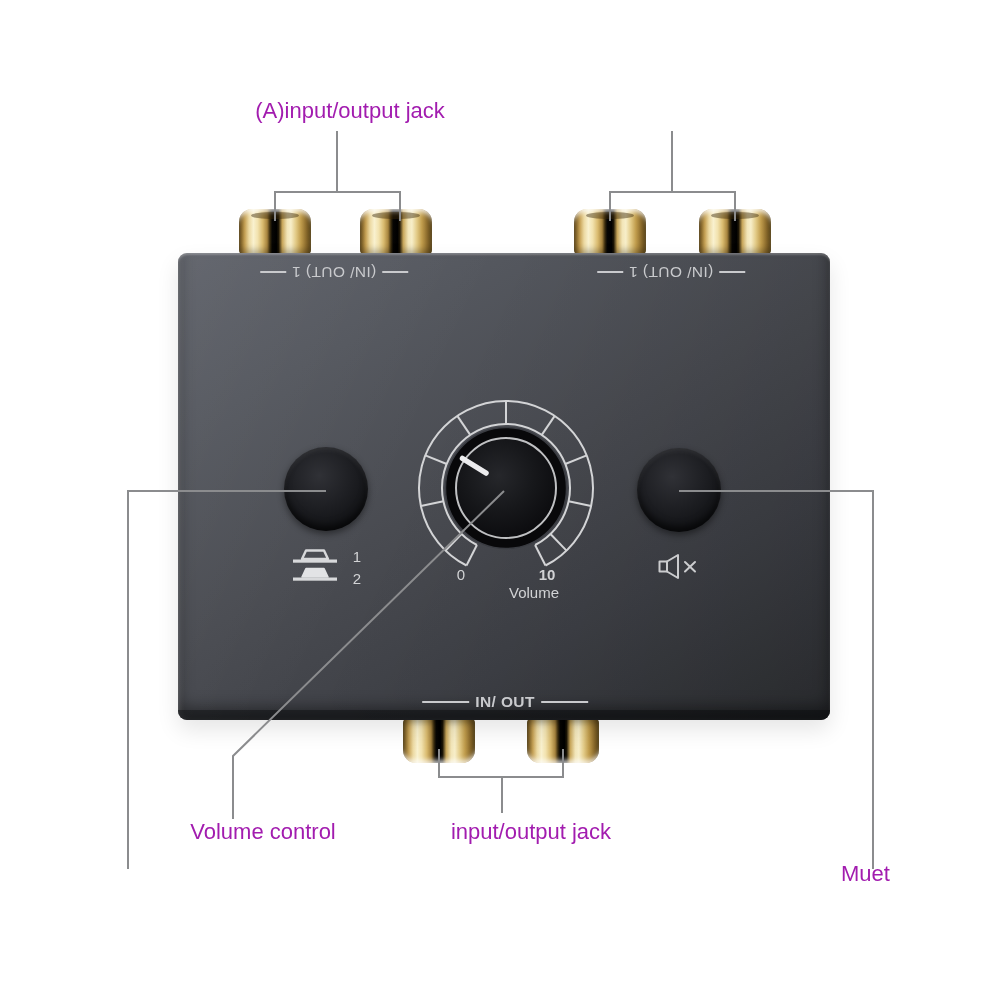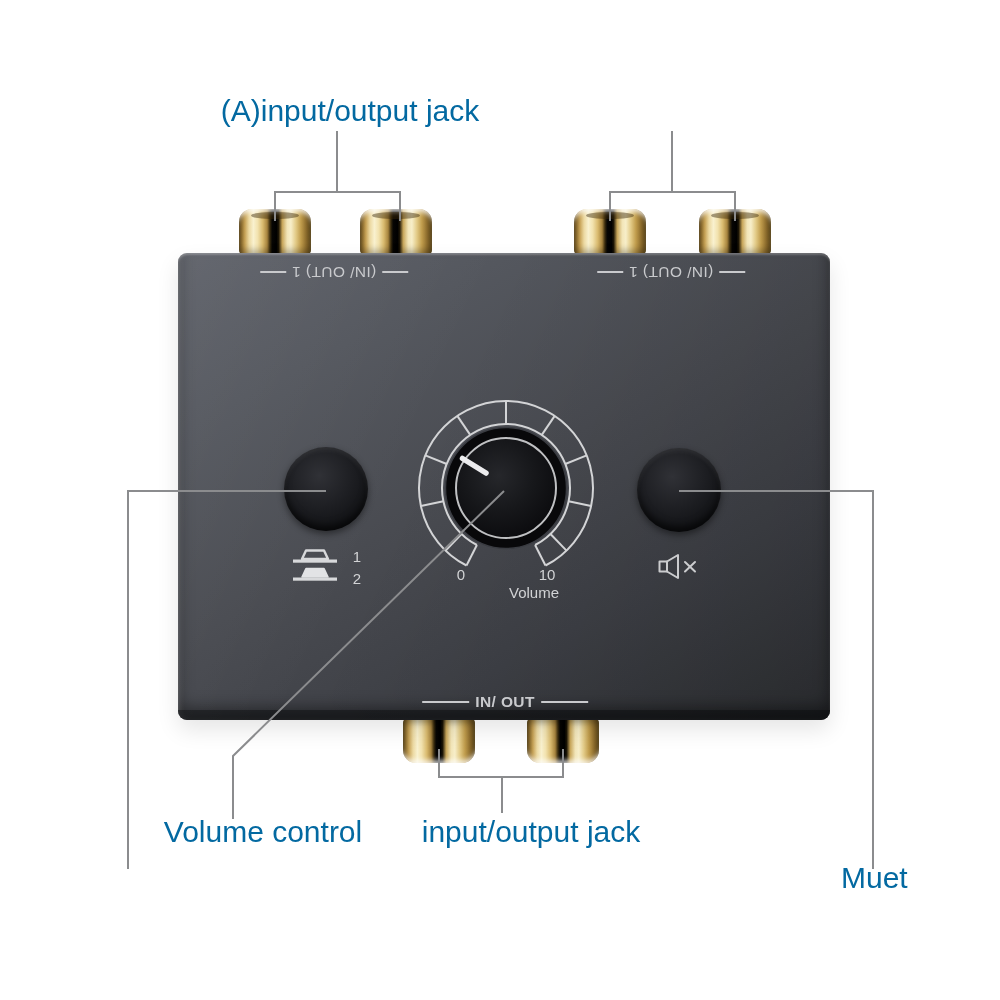--- a/index.html
+++ b/index.html
@@ -1,20 +1,20 @@
 <!DOCTYPE html>
 <html><head>
 <meta charset="utf-8">
 <style>
   html,body{margin:0;padding:0;background:#fff;}
   #stage{position:relative;width:1000px;height:1000px;background:#ffffff;overflow:hidden;
          font-family:"Liberation Sans","DejaVu Sans",sans-serif;}
 
   
-  .annotation{position:absolute;font-size:30px;color:#0369a1;white-space:nowrap;z-index:6;}
+  .annotation{position:absolute;font-size:22px;color:#a21caf;white-space:nowrap;z-index:6;}
   .annotation.centered{transform:translate(-50%,-50%);}
 
   
   .device{position:absolute;left:178px;top:253px;width:652px;height:467px;border-radius:9px;
           background:linear-gradient(152deg,#5d6068 0%,#54575e 22%,#494b51 48%,#3e4046 72%,#333539 92%,#2e3034 100%);
           box-shadow:inset 0 2px 2px rgba(255,255,255,.22),
                      inset 3px 0 4px rgba(255,255,255,.10),
                      inset 0 -12px 16px rgba(0,0,0,.45),
                      0 10px 22px rgba(0,0,0,.10);
           z-index:2;}
@@ -85,21 +85,21 @@
     <span class="dash"></span>
   </div>
 
   <div class="marking bottom-mark" style="left:505px;top:702px;font-weight:bold;">
     <span class="dash"></span>
     <span>IN/ OUT</span>
     <span class="dash"></span>
   </div>
 
   <div class="panel-text" style="left:461px;top:574px;">0</div>
-  <div class="panel-text" style="left:547px;top:574px;">10</div>
+  <div class="panel-text" style="left:547px;top:574px;font-weight:bold;">10</div>
   <div class="panel-text" style="left:534px;top:592px;">Volume</div>
 
   <div class="panel-text" style="left:357px;top:556px;">1</div>
   <div class="panel-text" style="left:357px;top:578px;">2</div>
 
   <div class="push-button" style="left:284px;top:447px;"></div>
   <div class="push-button" style="left:637px;top:448px;"></div>
 
   <div class="icon-box" style="left:291px;top:545px;width:50px;height:38px;">
     <svg width="50" height="38" viewBox="0 0 50 38">

